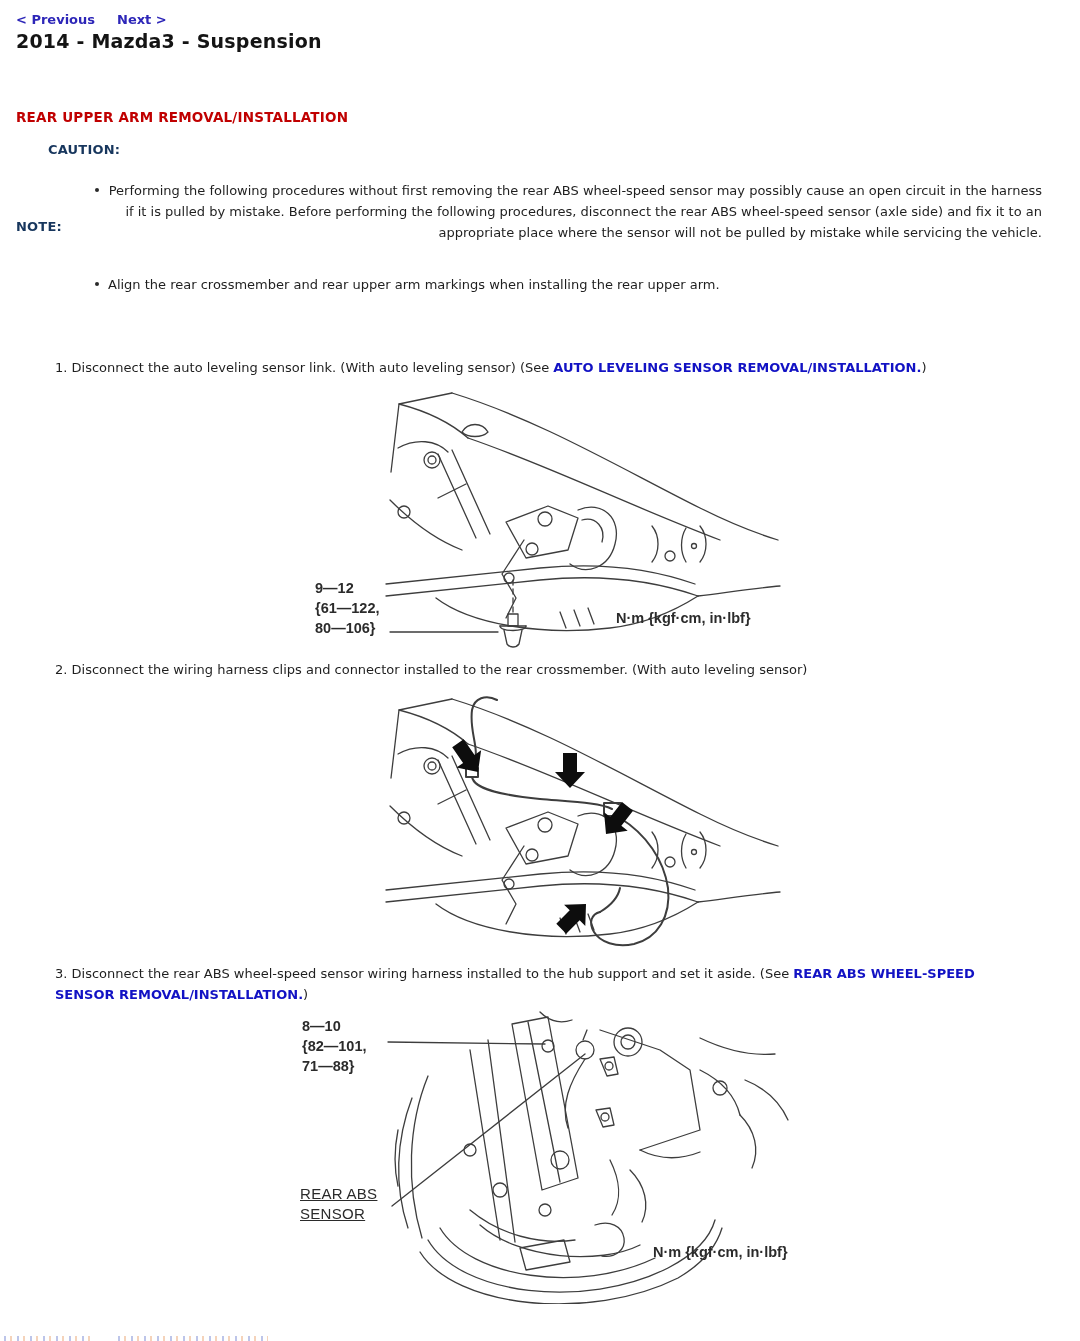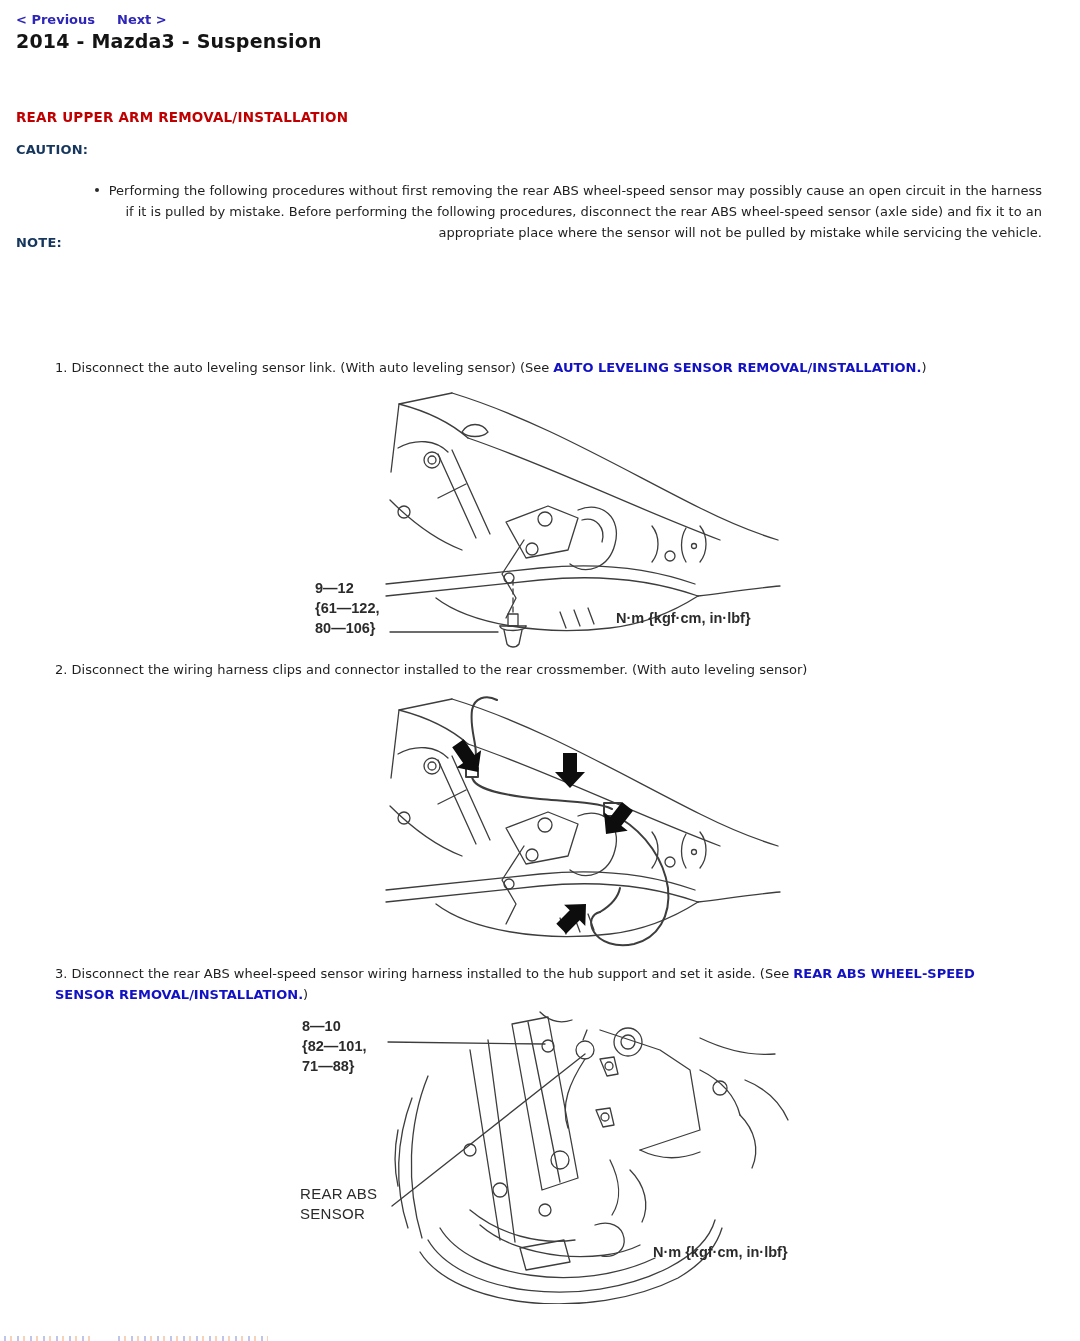--- a/index.html
+++ b/index.html
@@ -52,27 +52,28 @@
 
 <div class="abs navbar">
   <a class="navlink">&lt; Previous</a>
   <a class="navlink">Next &gt;</a>
 </div>
 
 <div class="abs page-title">2014 - Mazda3 - Suspension</div>
 
 <div class="abs section-heading">REAR UPPER ARM REMOVAL/INSTALLATION</div>
 
-<div class="abs subhead" style="top:142px;">CAUTION:</div>
+<div class="abs subhead" style="top:142px;margin-left:32px;">CAUTION:</div>
 <ul class="abs blist caution-list">
   <li>Performing the following procedures without first removing the rear ABS wheel-speed sensor may possibly cause an open circuit in the harness if it is pulled by mistake. Before performing the following procedures, disconnect the rear ABS wheel-speed sensor (axle side) and fix it to an appropriate place where the sensor will not be pulled by mistake while servicing the vehicle.</li>
 </ul>
 
-<div class="abs subhead" style="top:235px;text-align:right;">NOTE:</div>
+<div class="abs subhead" style="top:219px;text-align:right;">NOTE:</div>
 <ul class="abs blist note-list">
+  <li>Align the rear crossmember and rear upper arm markings when installing the rear upper arm.</li>
 </ul>
 
 <div class="abs step step1"><span>1. Disconnect the auto leveling sensor link. (With auto leveling sensor) (See </span><a class="doclink">AUTO LEVELING SENSOR REMOVAL/INSTALLATION.</a><span>)</span></div>
 
 <div class="abs figure fig1">
   <svg width="1080" height="264" viewBox="0 0 1080 264" aria-hidden="true">
     <g class="lw">
       <path d="M391,84 L399,16 L452,5"></path>
       <path d="M399,16 C430,24 452,36 468,50"></path>
       <path d="M452,5 C540,32 620,80 700,120 C730,135 755,145 778,152"></path>
@@ -227,21 +228,21 @@
       <path d="M585,49 C570,72 560,95 568,118"></path>
       <path d="M388,32 L545,34"></path>
       <path d="M392,196 L585,44"></path>
     </g>
   </svg>
   <div class="figlabel torque" style="left:302px;top:6px;">
     <div>8—10</div>
     <div>{82—101,</div>
     <div>71—88}</div>
   </div>
-  <div class="figlabel sensor-label" style="left:300px;top:174px;">
+  <div class="figlabel sensor-label" style="left:300px;top:174px;text-decoration:underline;">
     <div>REAR ABS</div>
     <div>SENSOR</div>
   </div>
   <div class="figlabel units" style="left:653px;top:234px;">N·m {kgf·cm, in·lbf}</div>
 </div>
 
 <div class="abs clip-footer" style="left:4px;width:90px;"></div>
 <div class="abs clip-footer" style="left:118px;width:150px;"></div>
 
 </body></html>

